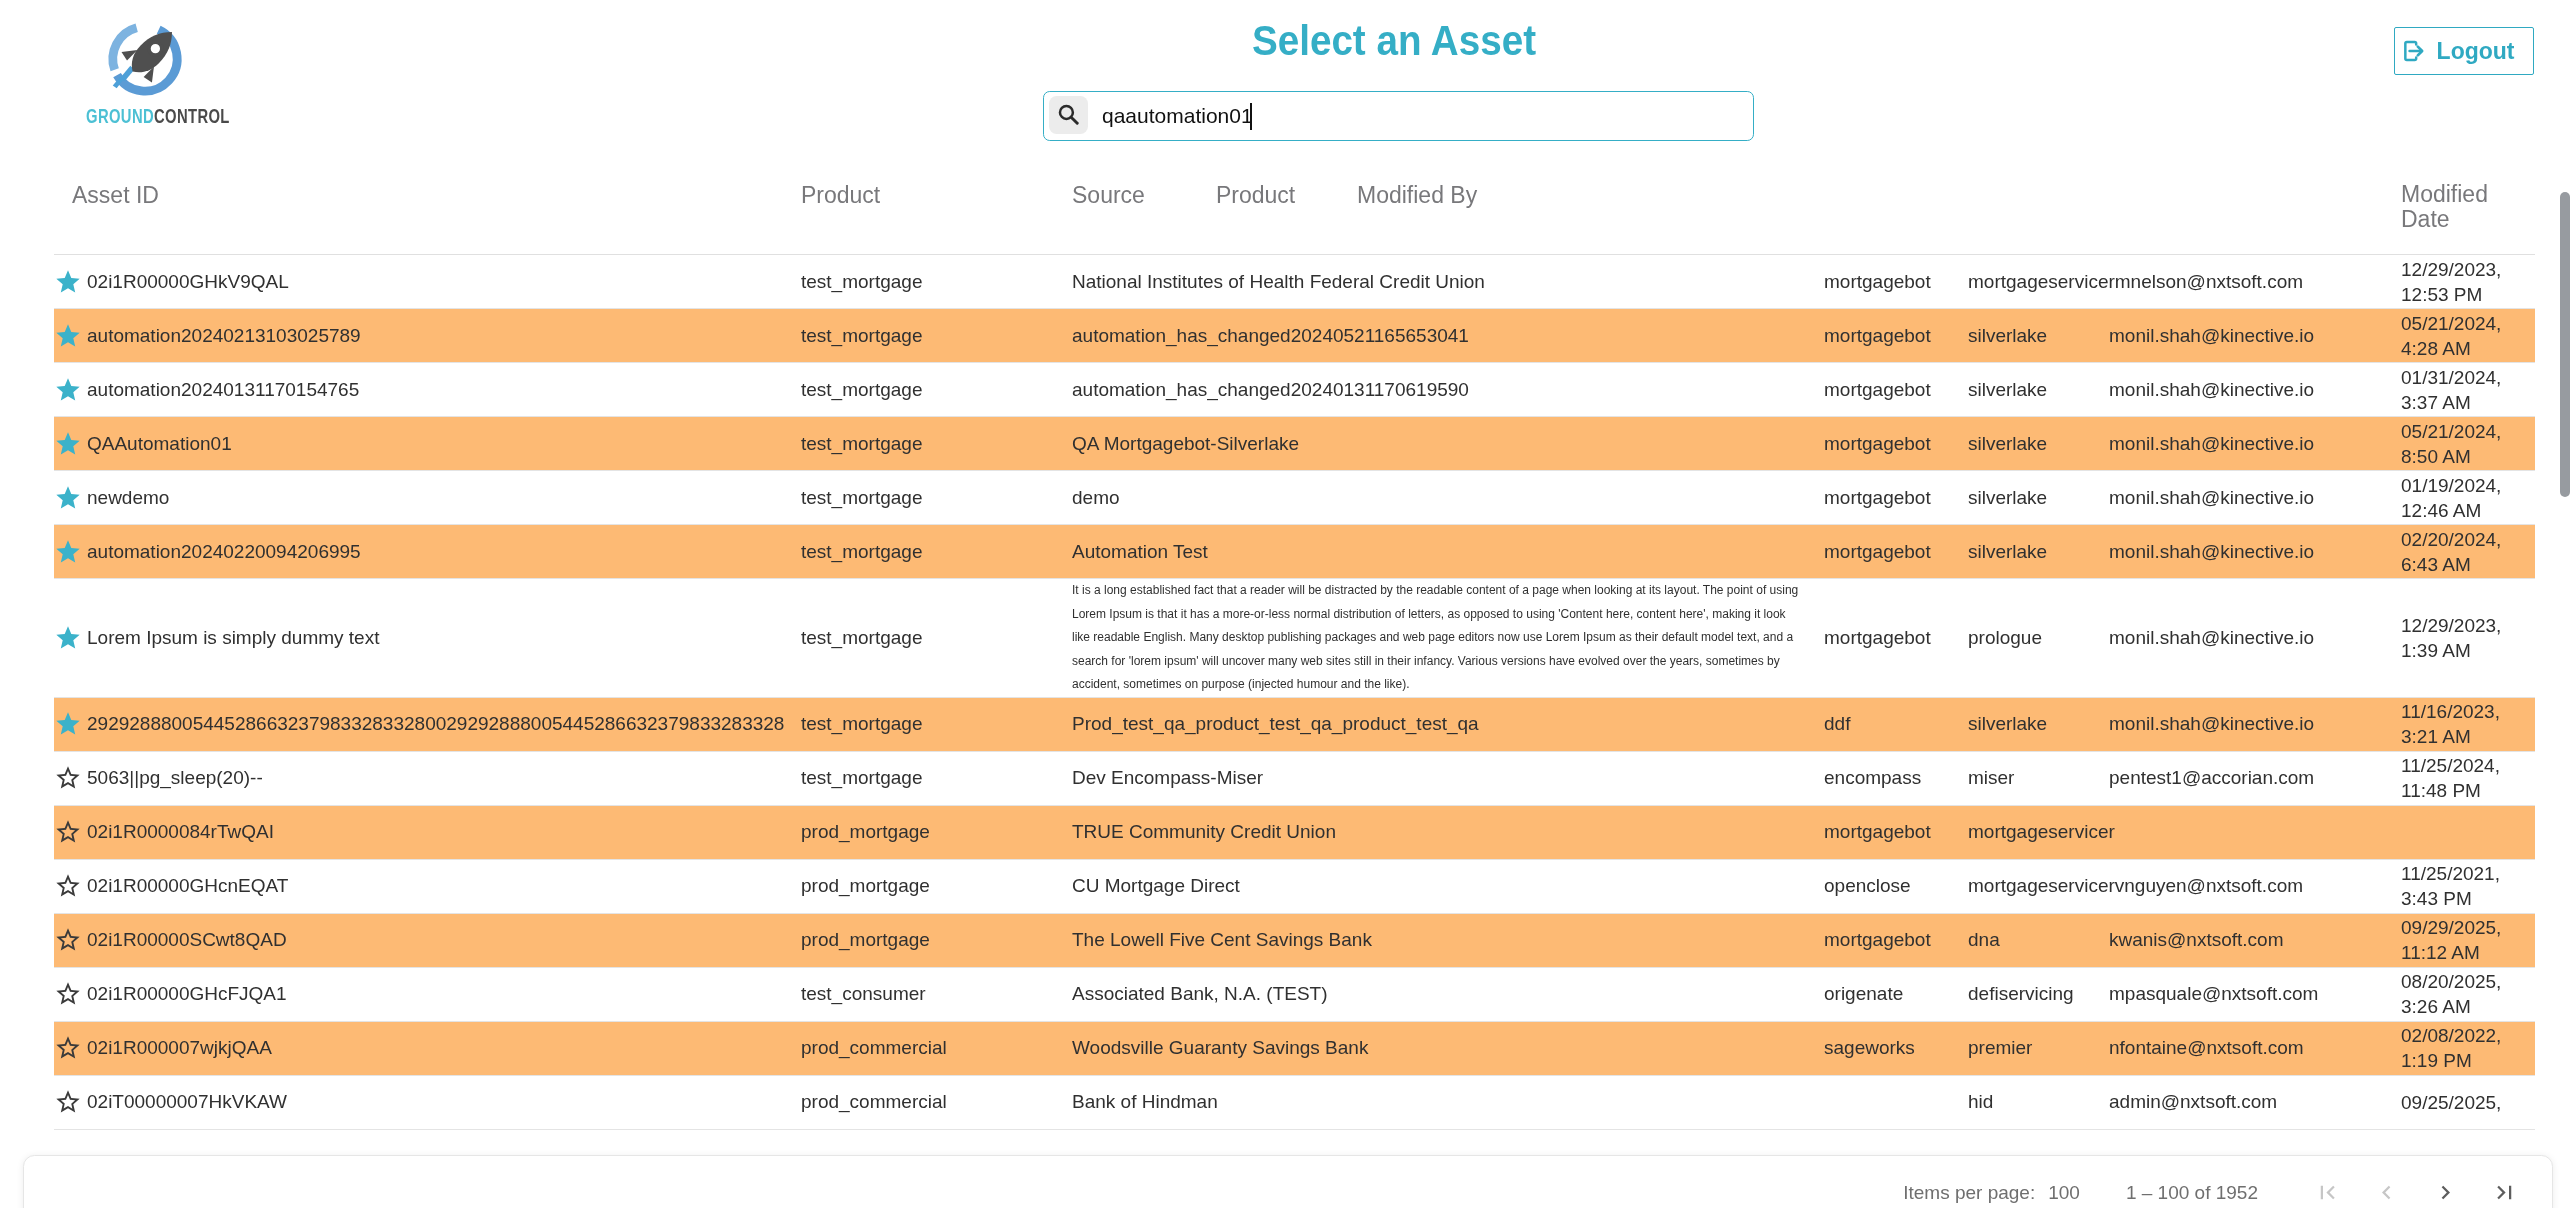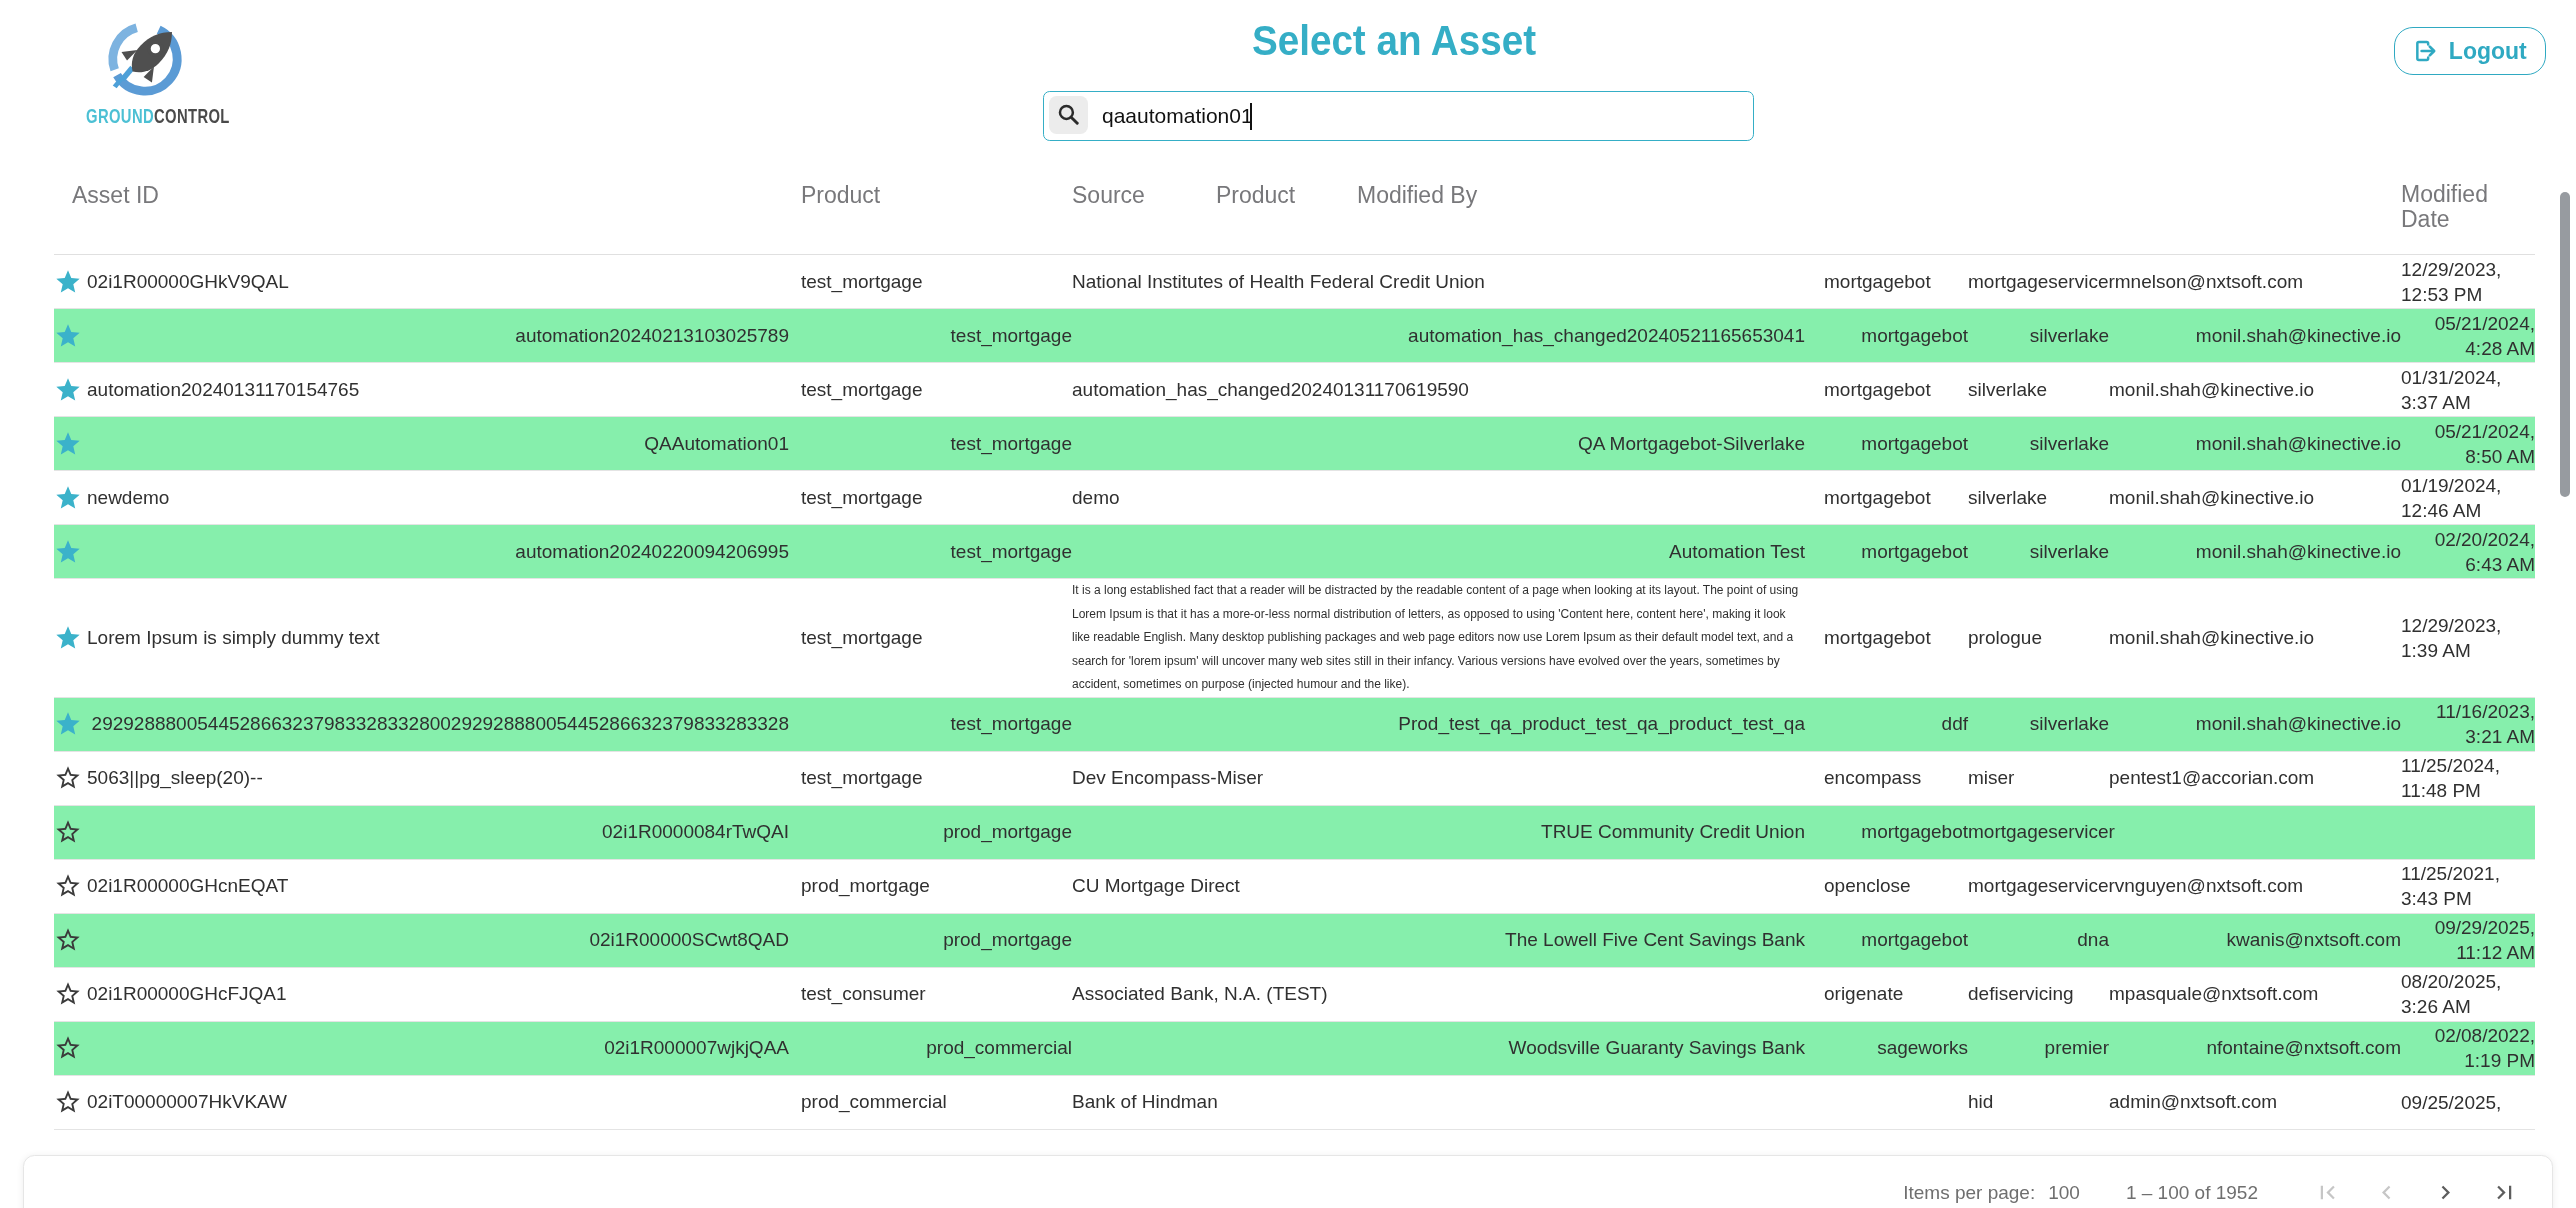--- a/index.html
+++ b/index.html
@@ -17,39 +17,39 @@
          font-size:42px;font-weight:bold;color:#35aec6;white-space:nowrap;margin:0;}
 
   .searchwrap{position:absolute;left:1043px;top:91px;width:711px;height:50px;box-sizing:border-box;
               border:1.9px solid #35aec6;border-radius:6.7px;background:#fff;}
   .search-iconbox{position:absolute;left:4.8px;top:3.8px;width:39px;height:38px;background:#ececec;
                   border-radius:7.7px;display:flex;align-items:center;justify-content:center;}
   .searchwrap input{position:absolute;left:58px;top:0;height:100%;width:613px;border:none;outline:none;
                     font-family:"Liberation Sans", sans-serif;font-size:21px;color:#111;background:transparent;padding:0;}
   .caret{position:absolute;left:206px;top:10.5px;width:1.9px;height:27px;background:#111;}
 
-  .logout{position:absolute;left:2394px;top:27px;width:152px;height:48px;box-sizing:border-box;
-          border:1.9px solid #2fa9c2;border-radius:19px;background:#fff;color:#2fa9c2;
+  .logout{position:absolute;left:2394px;top:27px;width:140px;height:48px;box-sizing:border-box;
+          border:1.9px solid #2fa9c2;border-radius:2px;background:#fff;color:#2fa9c2;
           font-family:"Liberation Sans", sans-serif;font-size:23px;font-weight:bold;
-          display:flex;align-items:center;justify-content:center;gap:9.6px;cursor:pointer;}
+          display:flex;align-items:center;justify-content:flex-start;gap:9.6px;cursor:pointer;}
 
   
   .table{position:absolute;left:54px;top:182px;width:2481px;}
   .thead{display:flex;align-items:flex-start;height:73px;color:#78787b;font-size:23px;
          border-bottom:1px solid #e0e0e0;box-sizing:border-box;}
   .h-asset{width:747px;flex:none;padding-left:18px;box-sizing:border-box;}
   .c-product{width:271px;flex:none;}
   .c-company{width:752px;flex:none;padding-right:19px;box-sizing:border-box;}
   .c-source{width:144px;flex:none;}
   .c-target{min-width:141px;flex:none;white-space:nowrap;}
   .c-modby{flex:1;white-space:nowrap;}
   .c-date{width:134px;flex:none;line-height:25px;}
   .row{display:flex;align-items:center;min-height:54px;border-bottom:1px solid #e4e4e4;
        font-size:19px;color:#303030;box-sizing:border-box;cursor:pointer;}
-  .row.alt{background:#86efac;text-align:right;}
+  .row.alt{background:#fdba74;}
   .c-star{width:33px;flex:none;display:flex;align-items:center;}
   .c-asset{width:714px;flex:none;padding-right:12px;box-sizing:border-box;white-space:nowrap;}
   .c-asset.long{font-size:19px;}
   .c-company.para{font-size:12px;line-height:23.5px;}
   .star{display:block;}
 
   
   .scroll-thumb{position:absolute;right:5.8px;top:192px;width:10.5px;height:305px;
                 background:#979ba0;border-radius:5.8px;}
 

